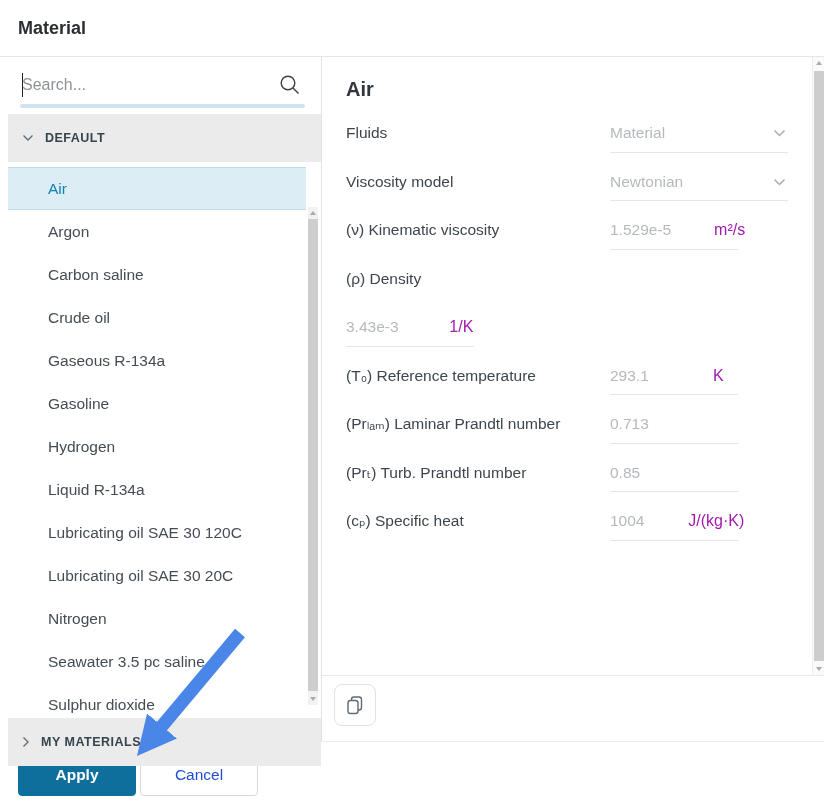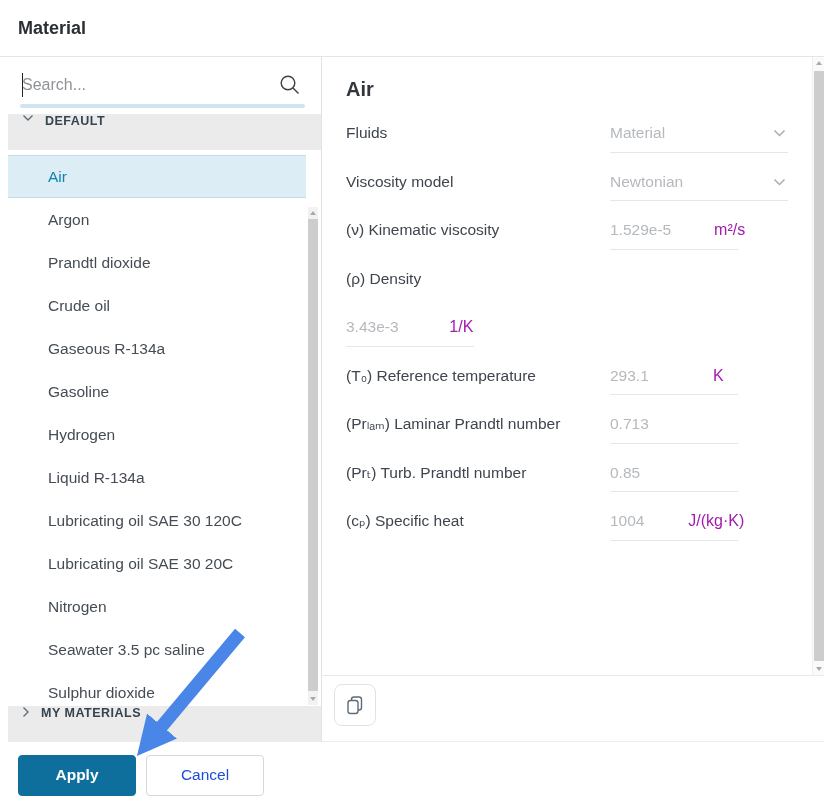--- a/index.html
+++ b/index.html
@@ -23,21 +23,21 @@
   .search-input { position:absolute; left:14px; top:10px; width:240px; height:36px;
     border:none; outline:none; font-size:16px; color:#3d434b; background:transparent;
     font-family:inherit; }
   .search-input::placeholder { color:#8f9397; }
   .search-caret { position:absolute; left:14px; top:16px; width:1px; height:24px; background:#222; }
   .search-icon { position:absolute; right:20px; top:17px; }
   .search-underline { position:absolute; left:12px; right:16px; bottom:6px; height:4px;
     background:#cfe4ee; border-radius:2px; }
 
   
-  .section-band { height:36px; background:#ebebeb; display:flex; 
+  .section-band { height:48px; background:#ebebeb; display:flex; align-items:center;
     padding-left:14px; gap:11px; cursor:pointer; }
   .section-label { font-size:12.5px; font-weight:700; color:#36444e; letter-spacing:.5px; }
 
   
   .mat-list { position:relative; height:556px; overflow:hidden; padding-top:5px; }
   .list-item { height:43px; line-height:42px; padding-left:40px; margin-right:15px;
     font-size:15.5px; color:#454c54; cursor:pointer; border-top:1px solid transparent;
     border-bottom:1px solid transparent; white-space:nowrap; }
   .list-item.selected { background:#dcedf6; color:#1581b2;
     border-top:1px solid #c3dcec; border-bottom:1px solid #c3dcec; }
@@ -69,21 +69,21 @@
   .field-underline { position:absolute; left:0; bottom:5px; height:1px; background:#e6e6e6; }
   .prop-field.dropdown .field-underline { width:100%; }
   .prop-field.number .field-underline { width:128px; }
   .dd-chevron { position:absolute; right:2px; top:50%; margin-top:-4px; }
 
   .detail-footer { height:66px; border-top:1px solid #e9e9e9; padding:8px 0 0 12px; }
   .copy-btn { width:42px; height:42px; border:1px solid #e2e2e2; border-radius:8px;
     background:#fff; display:flex; align-items:center; justify-content:center; cursor:pointer; }
 
   
-  .bottom-bar { height:66px; display:flex; align-items:center; gap:10px; padding-left:18px; }
+  .bottom-bar { height:66px; display:flex; align-items:center; gap:4px; padding-left:18px; }
   .btn { width:118px; height:41px; border-radius:4px; font-size:15.5px;
     font-family:inherit; cursor:pointer; display:flex; align-items:center; justify-content:center; }
   .btn-apply { background:#0f6f9c; border:1px solid #0f6f9c; color:#fff; font-weight:600; }
   .btn-cancel { background:#fff; border:1px solid #d8d8d8; color:#1d4ed8; }
 
   
   .annotation { position:absolute; left:0; top:0; width:824px; height:809px;
     pointer-events:none; z-index:50; }
 </style>
 </head>
@@ -112,21 +112,21 @@
       <div class="section-band">
         <svg width="12" height="8" viewBox="0 0 12 8">
           <path d="M1.5 1.5 L6 6 L10.5 1.5" fill="none" stroke="#5f6f7a" stroke-width="1.4"></path>
         </svg>
         <span class="section-label">DEFAULT</span>
       </div>
 
       <div class="mat-list" id="material-list">
           <div class="list-item selected">Air</div>
           <div class="list-item">Argon</div>
-          <div class="list-item">Prandtl dioxide</div>
+          <div class="list-item">Carbon saline</div>
           <div class="list-item">Crude oil</div>
           <div class="list-item">Gaseous R-134a</div>
           <div class="list-item">Gasoline</div>
           <div class="list-item">Hydrogen</div>
           <div class="list-item">Liquid R-134a</div>
           <div class="list-item">Lubricating oil SAE 30 120C</div>
           <div class="list-item">Lubricating oil SAE 30 20C</div>
           <div class="list-item">Nitrogen</div>
           <div class="list-item">Seawater 3.5 pc saline</div>
           <div class="list-item">Sulphur dioxide</div>

